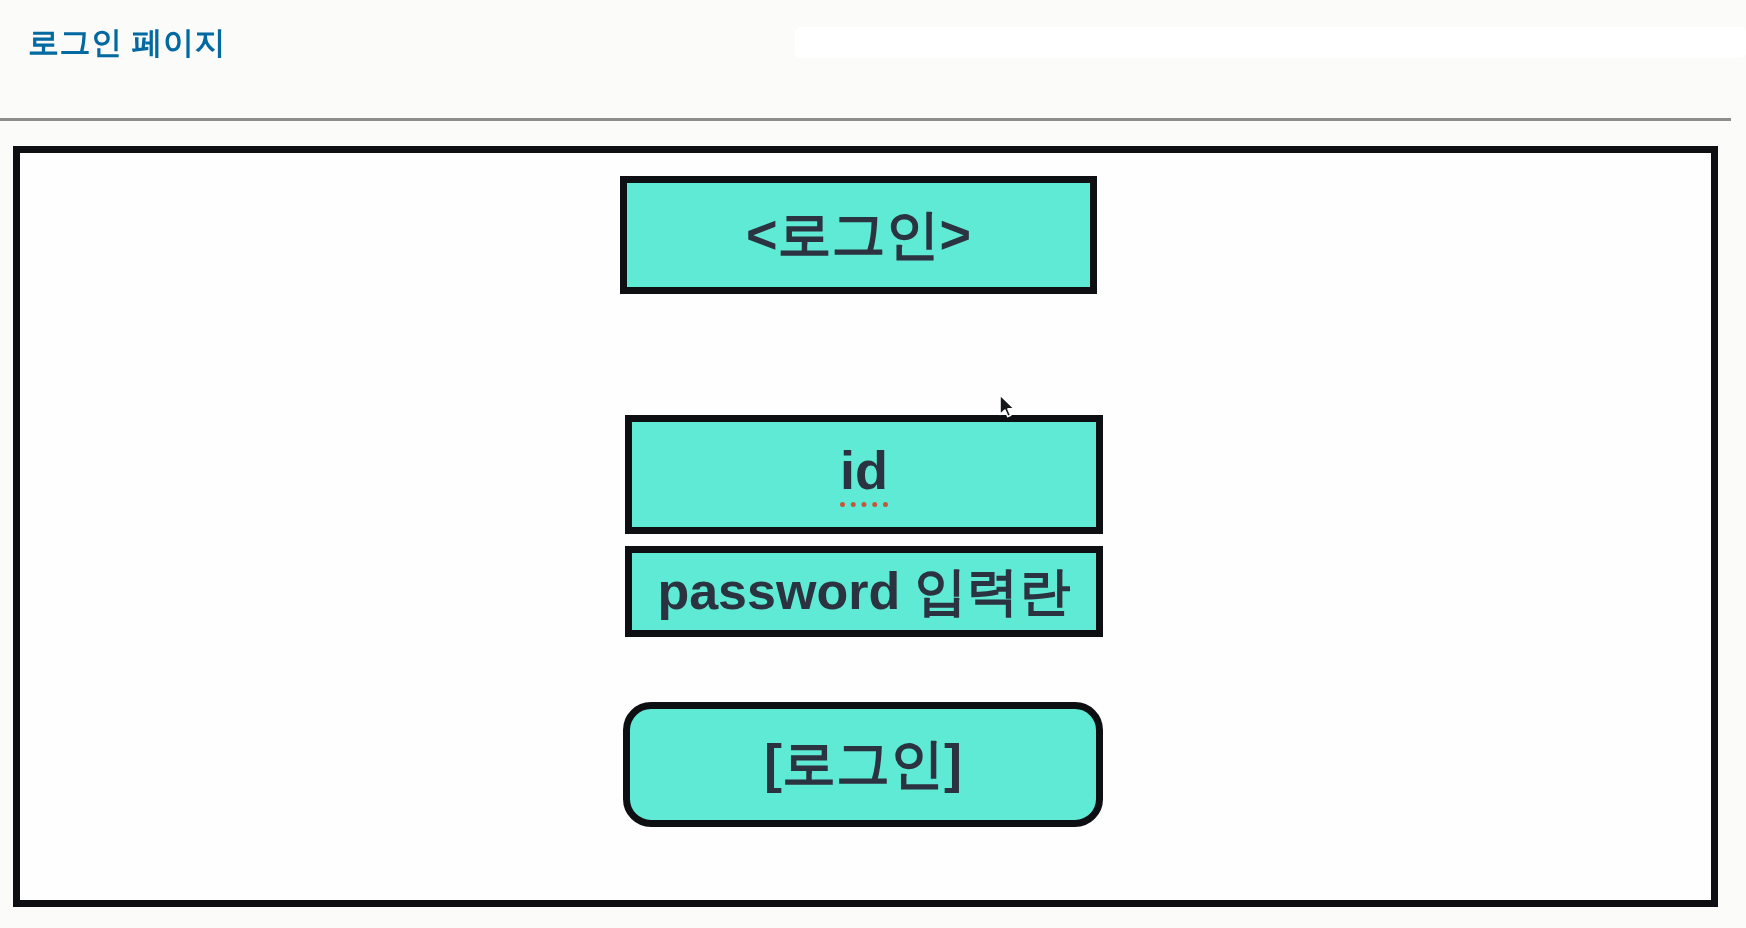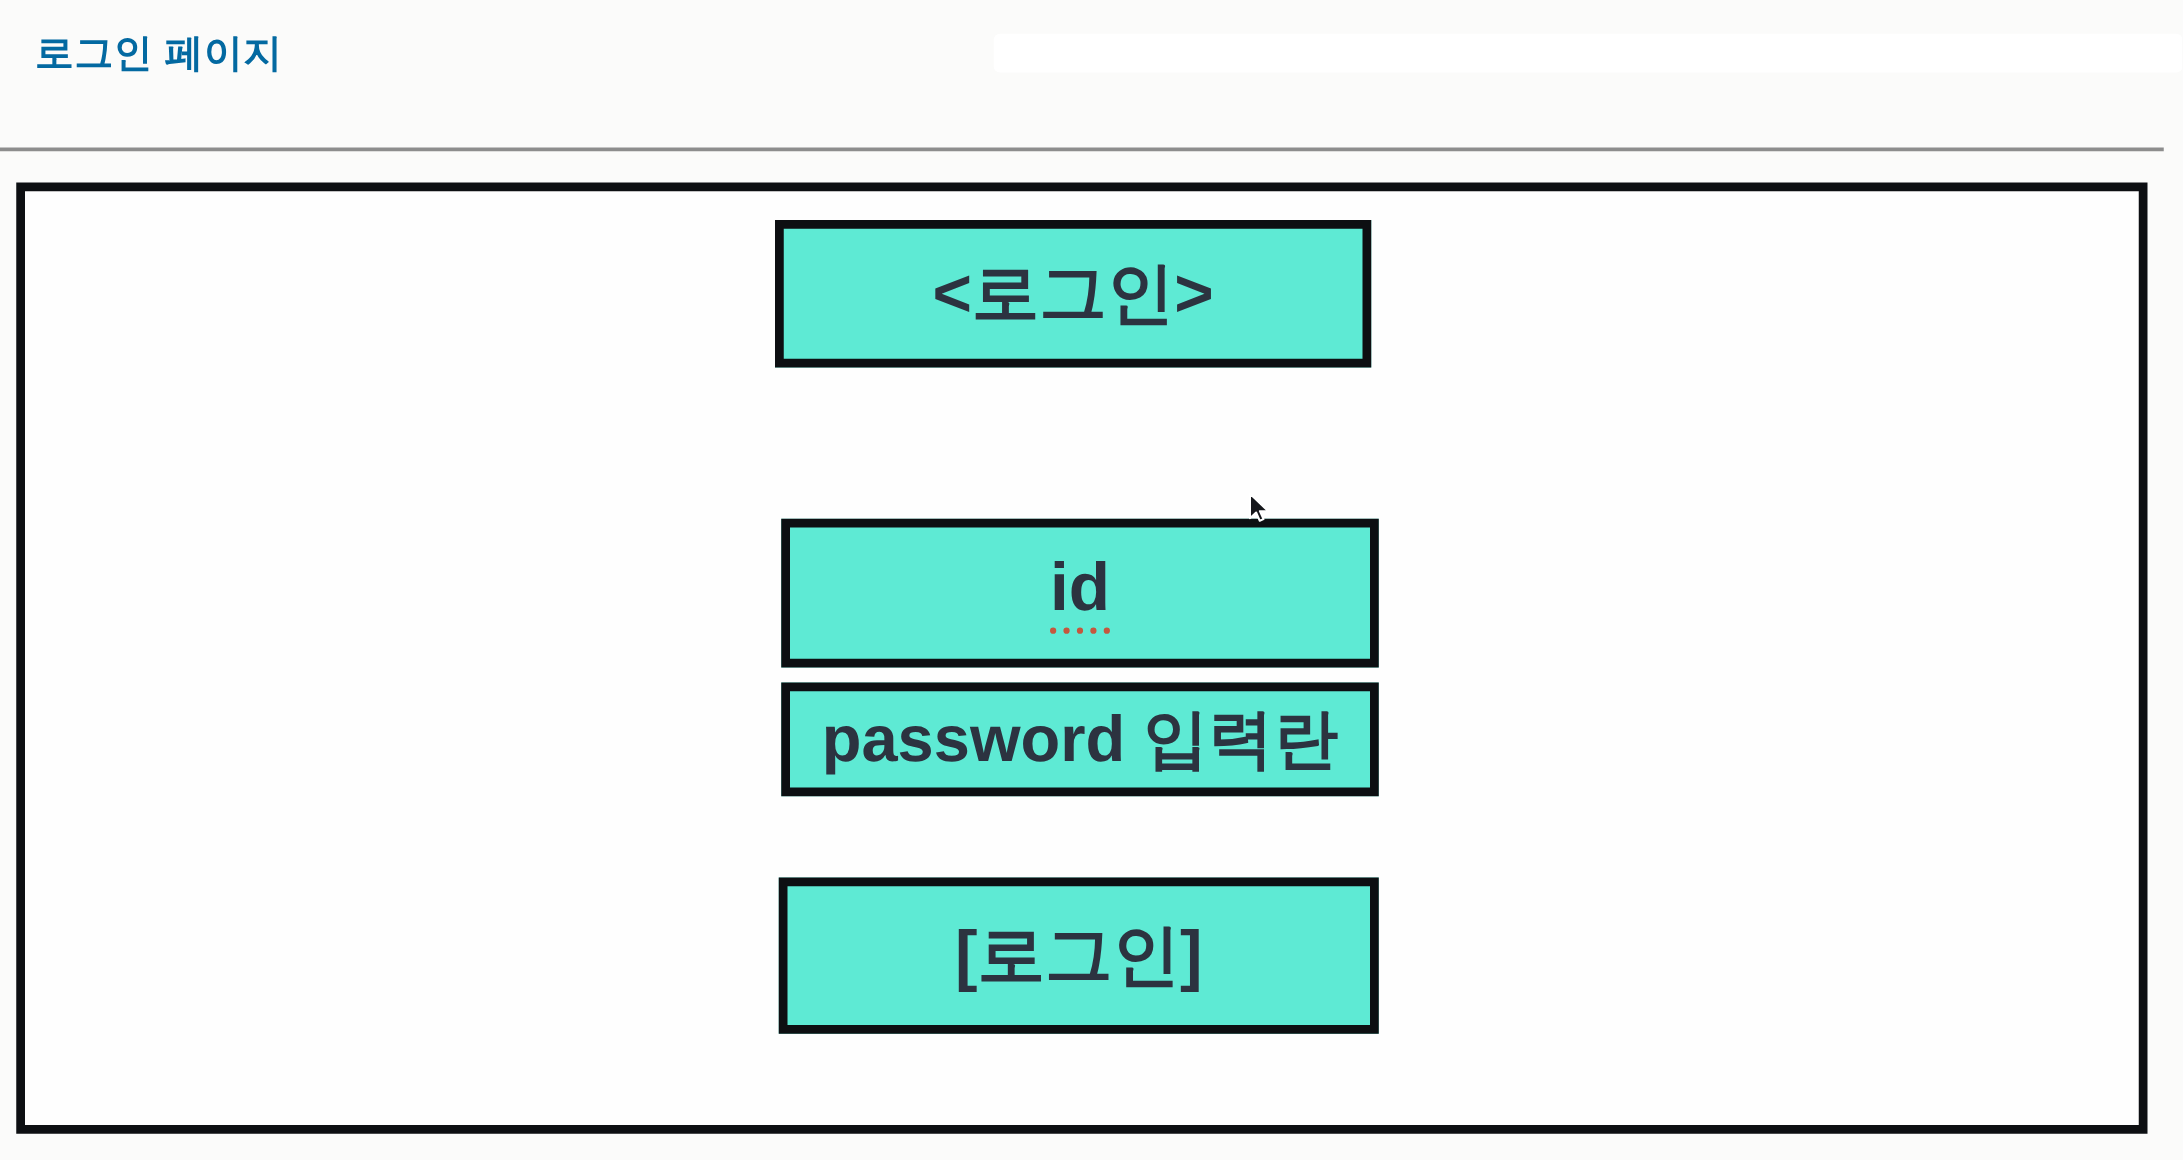--- a/index.html
+++ b/index.html
@@ -60,21 +60,21 @@
     align-items: center;
     justify-content: center;
     color: #2c3340;
     font-size: 54px;
     font-weight: 600;
     white-space: nowrap;
   }
   .header-box { left: 600px; top: 23px;  width: 477px; height: 118px; }
   .id-box     { left: 605px; top: 251px; width: 478px; height: 119px; gap: 20px; margin-top: 11px; }
   .pw-box     { left: 605px; top: 393px; width: 478px; height: 91px; font-size: 52px; }
-  .login-box  { left: 603px; top: 549px; width: 480px; height: 125px; font-weight: 700; }
+  .login-box  { left: 603px; top: 549px; width: 480px; height: 125px; font-weight: 700; border-radius: 28px; }
   .misspell {
     border-bottom: 5px dotted #c4573e;
     padding-bottom: 3px;
     line-height: 1.05;
   }
   .cursor {
     position: absolute;
     left: 995px;
     top: 393px;
     width: 23px;

